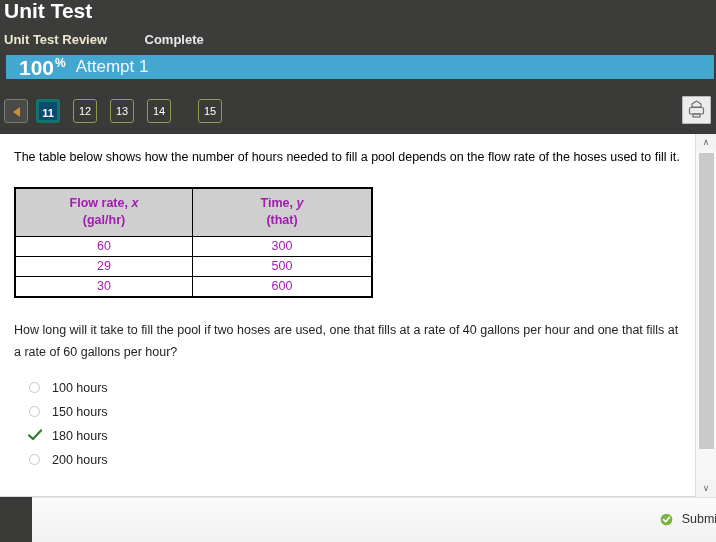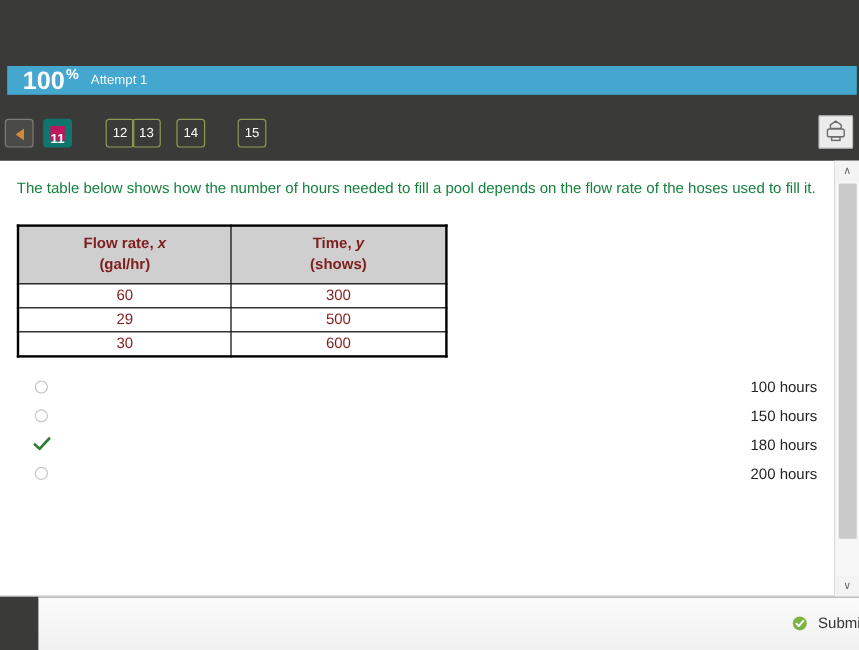--- a/index.html
+++ b/index.html
@@ -74,21 +74,21 @@
     line-height: 1;
   }
   .score-pct .sym {
     font-size: 12px;
     font-weight: bold;
     vertical-align: super;
     margin-left: 1px;
   }
   .score-attempt {
     margin-left: 10px;
-    font-size: 11px;
+    font-size: 17px;
     color: #f2f9fc;
   }
 
   
   .pager {
     position: absolute;
     left: 0; top: 90px;
     width: 716px;
     height: 44px;
   }
@@ -113,22 +113,22 @@
   }
   .pg-prev .tri {
     display: block;
     margin: 7px auto 0 auto;
     width: 0; height: 0;
     border-top: 5px solid transparent;
     border-bottom: 5px solid transparent;
     border-right: 7px solid #d08936;
   }
   .pg-active {
-    background: #be185d;
-    border: 6px solid #0f766e;
+    background: #0c4a6e;
+    border: 3px solid #0f766e;
     color: #ffffff;
     font-weight: bold;
   }
 
   .print-btn {
     position: absolute;
     right: 5px; top: 6px;
     width: 29px;
     height: 28px;
     background: #ececec;
@@ -151,38 +151,38 @@
     left: 0; top: 0;
     width: 695px;
     height: 363px;
     box-sizing: border-box;
     padding: 13px 14px 0 14px;
     background: #ffffff;
     border-bottom: 1px solid #d9d9d9;
   }
   .passage {
     font-size: 12.5px;
-    color: #15803d;
+    color: #000000;
     line-height: 1.72;
     margin: 0 0 0 0;
     max-width: 668px;
   }
 
   table.data {
     border-collapse: collapse;
     margin-top: 18px;
     margin-left: 0px;
     border: 2px solid #000000;
     table-layout: fixed;
   }
   table.data th,
   table.data td {
     border: 1px solid #000000;
     font-size: 12.5px;
-    color: #7f1d1d;
+    color: #a21caf;
     text-align: center;
   }
   table.data th {
     background: #cfcfcf;
     font-weight: bold;
     padding: 6px 4px 7px 4px;
     line-height: 1.38;
   }
   table.data td {
     background: #ffffff;
@@ -204,21 +204,20 @@
   .options {
     margin-top: 13px;
   }
   .opt {
     position: relative;
     height: 24px;
     padding-left: 38px;
     font-size: 12.5px;
     color: #232323;
     line-height: 24px;
-    text-align: right;
   }
   .radio {
     position: absolute;
     left: 15px; top: 6px;
     width: 11px; height: 11px;
     border-radius: 50%;
     border: 1px solid #c6c6c6;
     background: #ffffff;
     box-sizing: border-box;
   }
@@ -282,32 +281,39 @@
     display: inline-block;
     vertical-align: -3px;
     margin-right: 5px;
   }
 </style>
 </head>
 <body>
 
 <div id="app">
 
+  <div class="header">
+    <div class="title">Unit Test</div>
+    <div class="subrow">
+      <span class="subtitle">Unit Test Review</span>
+      <span class="status-word">Complete</span>
+    </div>
+  </div>
 
   <div class="scorebar">
     <span class="score-pct"><span>100</span><span class="sym">%</span></span>
     <span class="score-attempt">Attempt 1</span>
   </div>
 
   <div class="pager">
     <div class="pg-btn pg-prev">
       <span class="tri"></span>
     </div>
     <div class="pg-btn pg-active" style="left:36px">11</div>
-    <div class="pg-btn" style="left:88px">12</div>
+    <div class="pg-btn" style="left:73px">12</div>
     <div class="pg-btn" style="left:110px">13</div>
     <div class="pg-btn" style="left:147px">14</div>
     <div class="pg-btn" style="left:198px">15</div>
 
     <div class="print-btn">
       <svg width="27" height="26" viewBox="0 0 27 26">
         <path d="M9 7 L13.5 4 L18 7 L18 10 L9 10 Z" fill="none" stroke="#6d6d6d" stroke-width="1.2"></path>
         <rect x="6.5" y="10.5" width="14" height="6.5" rx="1.6" fill="none" stroke="#6d6d6d" stroke-width="1.2"></rect>
         <rect x="10" y="17" width="7" height="3" fill="none" stroke="#6d6d6d" stroke-width="1.2"></rect>
       </svg>
@@ -321,40 +327,41 @@
 
       <table class="data">
         <thead>
           <tr>
             <th class="c1">
               <span>Flow rate, </span><i>x</i><br>
               <span>(gal/hr)</span>
             </th>
             <th class="c2">
               <span>Time, </span><i>y</i><br>
-              <span>(shows)</span>
+              <span>(that)</span>
             </th>
           </tr>
         </thead>
         <tbody>
           <tr>
             <td class="c1">60</td>
             <td class="c2">300</td>
           </tr>
           <tr>
             <td class="c1">29</td>
             <td class="c2">500</td>
           </tr>
           <tr>
             <td class="c1">30</td>
             <td class="c2">600</td>
           </tr>
         </tbody>
       </table>
 
+      <p class="question">How long will it take to fill the pool if two hoses are used, one that fills at a rate of 40 gallons per hour and one that fills at a rate of 60 gallons per hour?</p>
 
       <div class="options">
         <div class="opt">
           <span class="radio"></span>
           <span>100 hours</span>
         </div>
         <div class="opt">
           <span class="radio"></span>
           <span>150 hours</span>
         </div>

